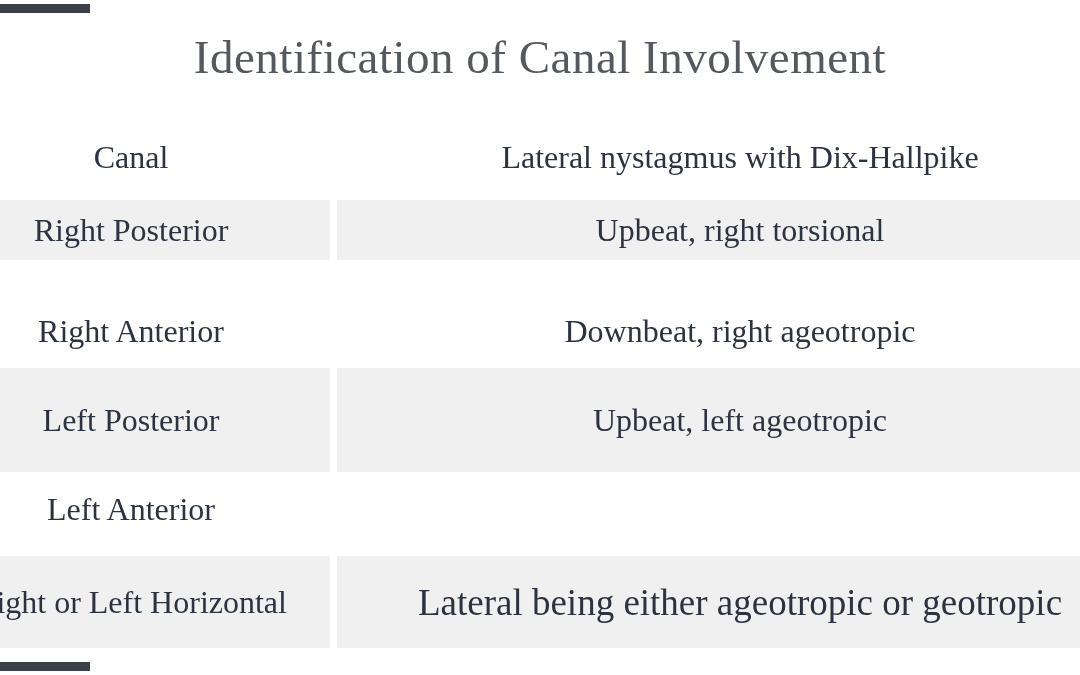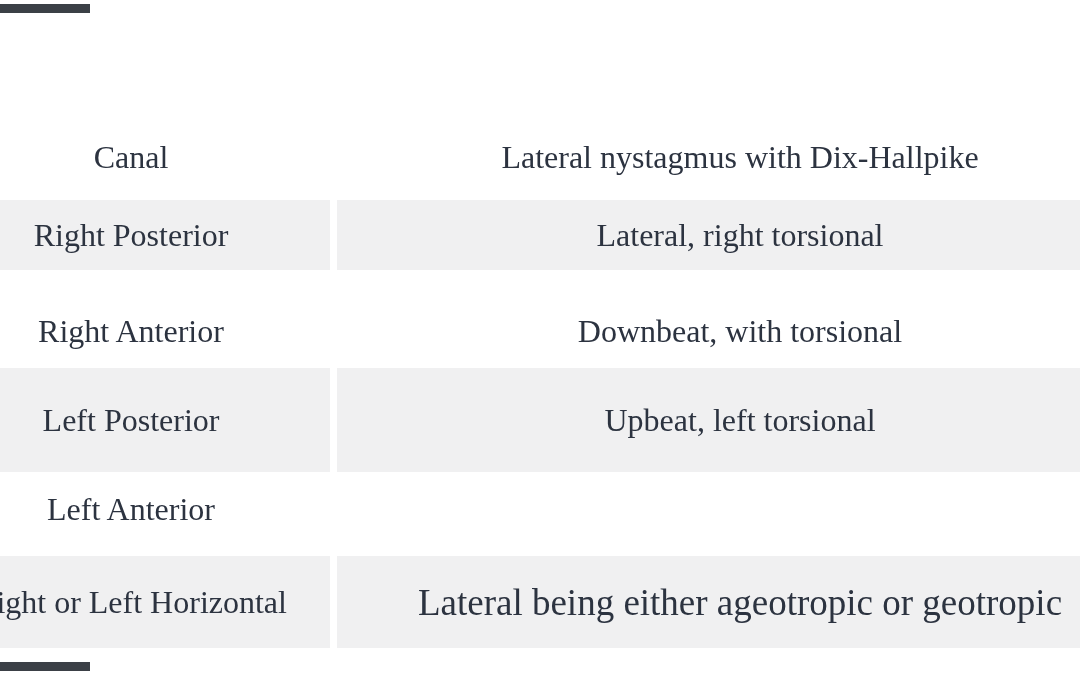--- a/index.html
+++ b/index.html
@@ -28,21 +28,21 @@
     width: 1080px;
     margin: 0;
     text-align: center;
     font-size: 47px;
     font-weight: 500;
     letter-spacing: 0.5px;
     color: #54585f;
   }
   .row { position: absolute; left: 0; width: 1080px; }
   .r-header { top: 113px; height: 88px; padding-left: 45px; }
-  .r0 { top: 200px; height: 70px; }
+  .r0 { top: 200px; height: 60px; }
   .r1 { top: 278px; height: 105px; }
   .r2 { top: 368px; height: 104px; }
   .r3 { top: 460px; height: 97px; }
   .r4 { top: 556px; height: 92px; }
   .cell { position: absolute; top: 0; height: 100%; }
   .cell.left  { left: 0;     width: 330px; }
   .cell.right { left: 337px; width: 743px; }
   .shaded .cell { background: #f0f0f1; }
   .cell span {
     position: absolute;
@@ -56,54 +56,55 @@
   .cell span.small { font-size: 37px; }
 </style>
 </head>
 <body>
 
 <div class="page">
 
   <div class="crop-bar top"></div>
   <div class="crop-bar bottom"></div>
 
+  <h1 class="title">Identification of Canal Involvement</h1>
 
   <div class="row r-header">
     <div class="cell left">
       <span>Canal</span>
     </div>
     <div class="cell right">
       <span>Lateral nystagmus with Dix-Hallpike</span>
     </div>
   </div>
 
   <div class="row r0 shaded">
     <div class="cell left">
       <span>Right Posterior</span>
     </div>
     <div class="cell right">
-      <span>Lateral, right torsional</span>
+      <span>Upbeat, right torsional</span>
     </div>
   </div>
 
   <div class="row r1">
     <div class="cell left">
       <span>Right Anterior</span>
     </div>
     <div class="cell right">
-      <span>Downbeat, with torsional</span>
+      <span>Downbeat, right ageotropic</span>
     </div>
   </div>
 
   <div class="row r2 shaded">
     <div class="cell left">
       <span>Left Posterior</span>
     </div>
     <div class="cell right">
-      <span>Upbeat, left torsional</span>
+      <span>Upbeat, left ageotropic</span>
     </div>
   </div>
 
   <div class="row r3">
     <div class="cell left">
       <span>Left Anterior</span>
     </div>
   </div>
 
   <div class="row r4 shaded">

